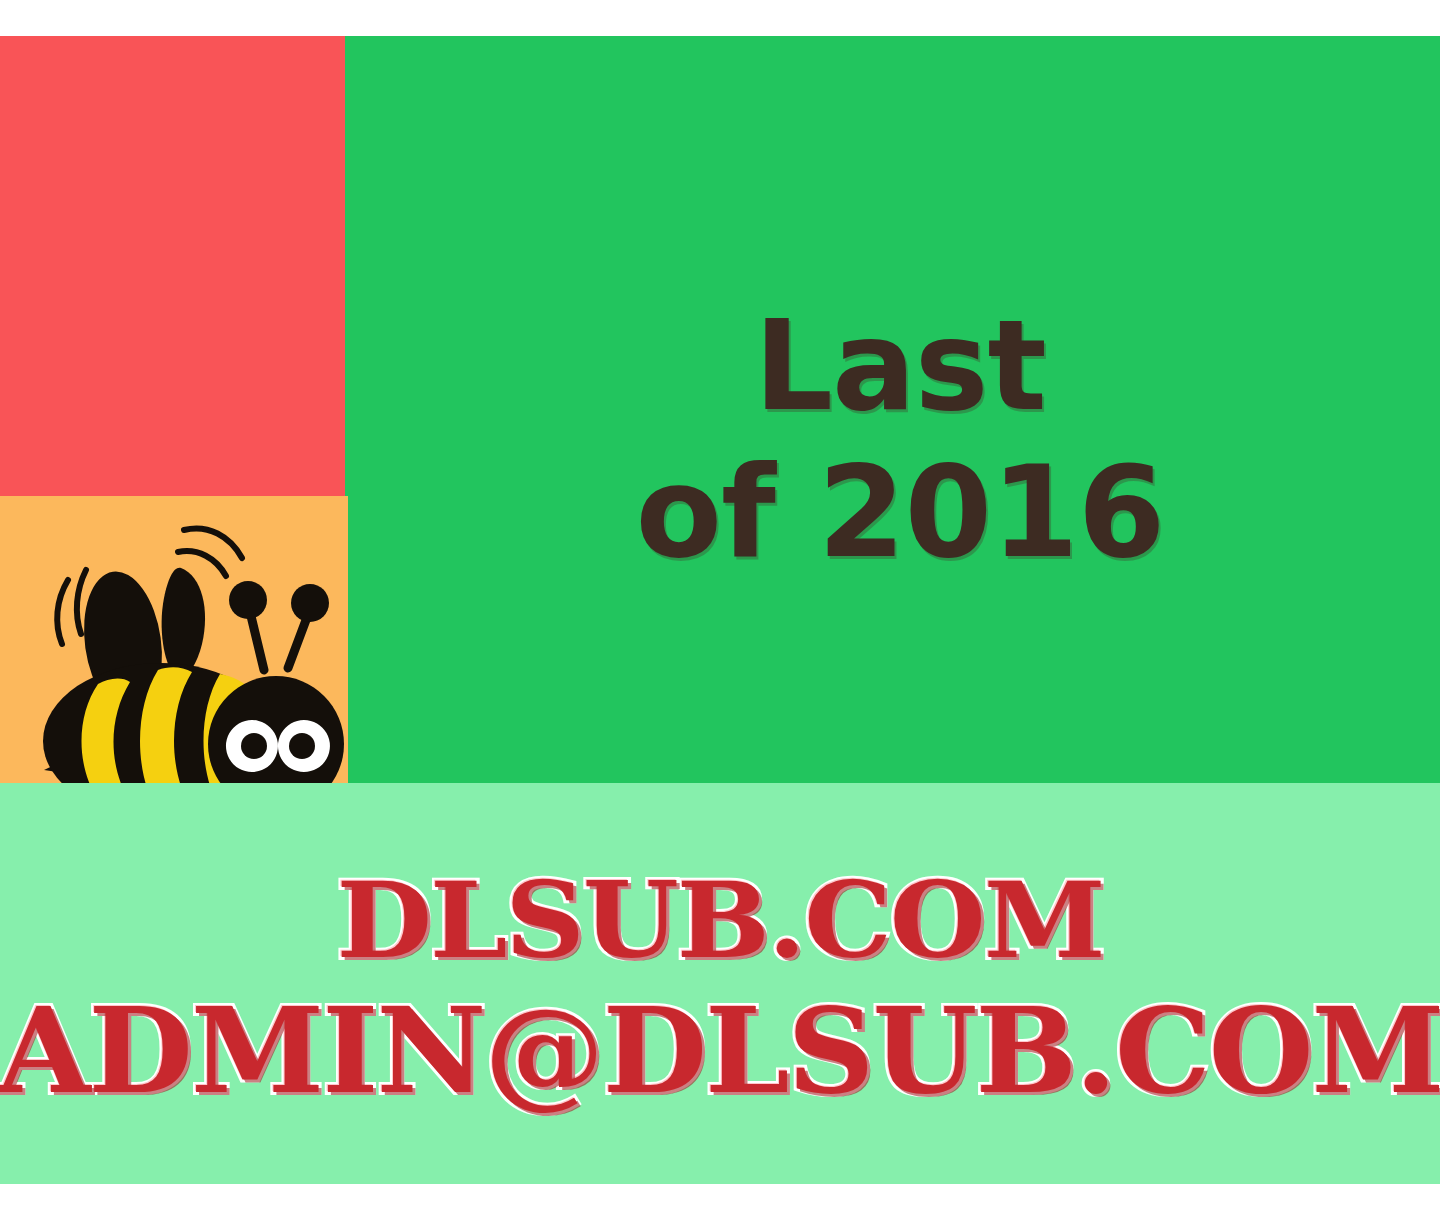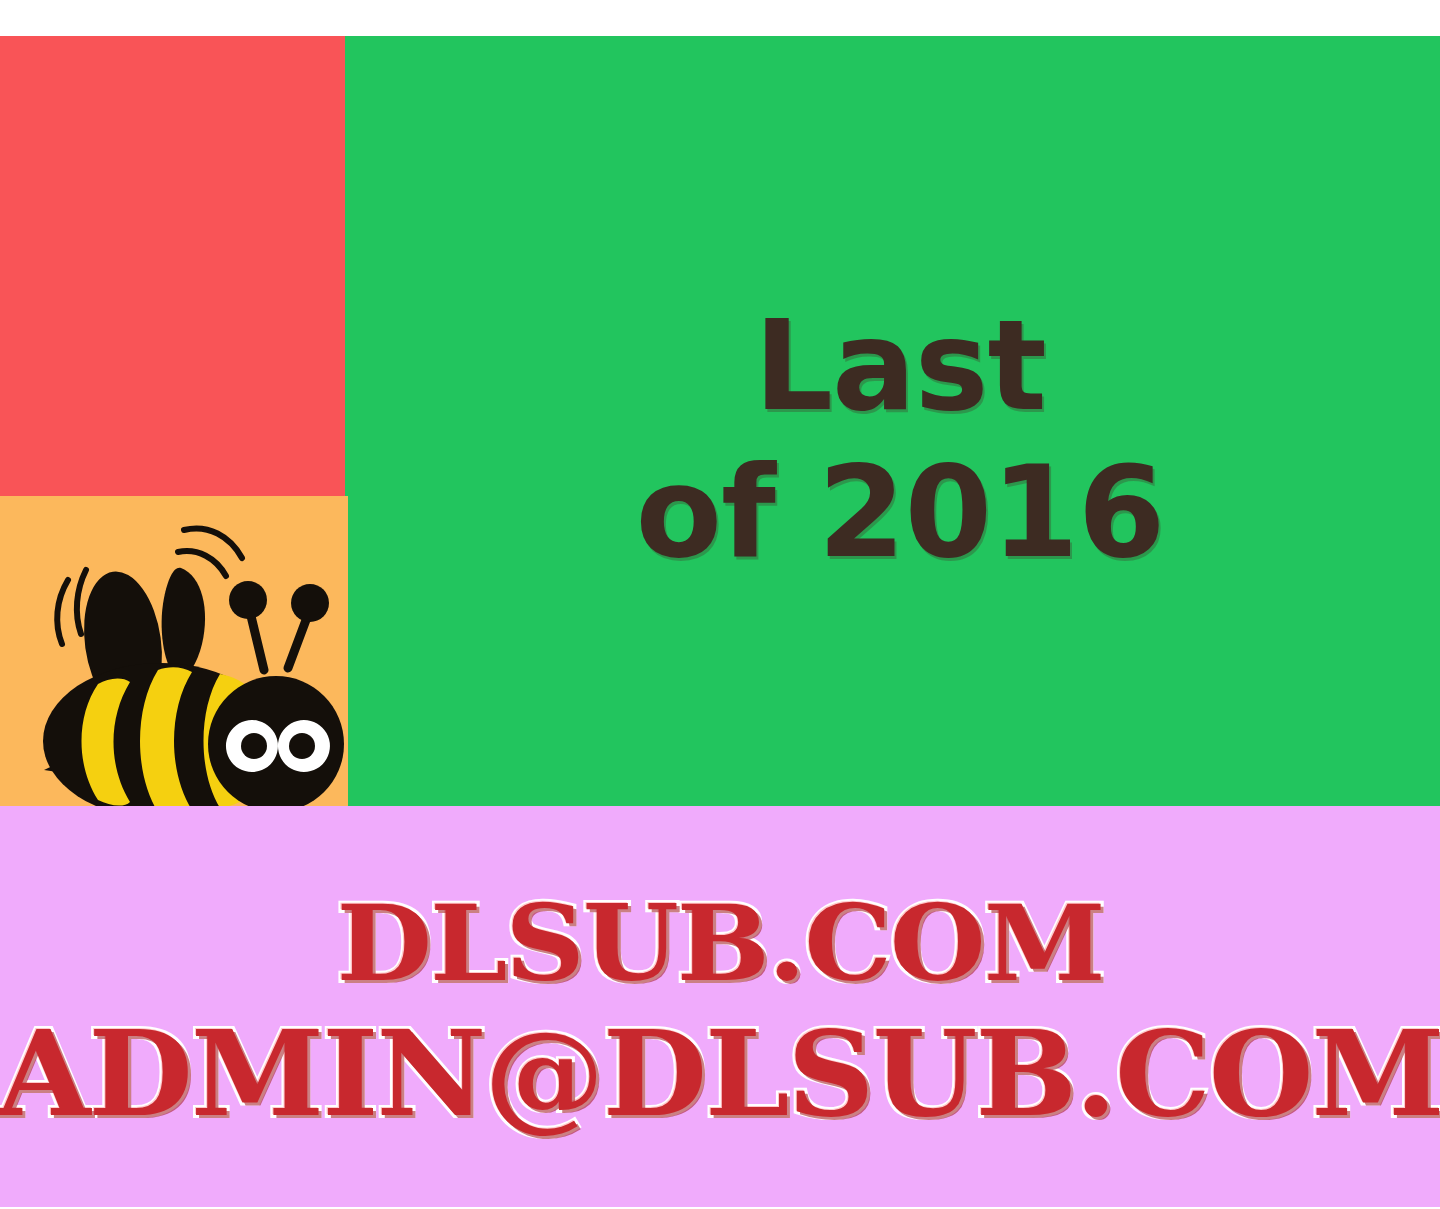--- a/index.html
+++ b/index.html
@@ -78,24 +78,24 @@
     text-shadow: 2px 3px 0 rgba(70,48,36,0.30);
   }
   .headline-line.l1 { font-size: 124px; }
   .headline-line.l2 { font-size: 126px; }
   .headline-line.l3 { font-size: 126px; }
 
   
   .watermark {
     position: absolute;
     left: 0;
-    top: 806px;
+    top: 783px;
     width: 1440px;
     height: 401px;
-    background: #f0abfc;
+    background: #86efac;
   }
 
   .wm-text {
     position: absolute;
     font-family: "DejaVu Serif", serif;
     font-weight: bold;
     color: #C8282E;
     white-space: nowrap;
     letter-spacing: -2px;
     -webkit-text-stroke: 6px #ffffff;

